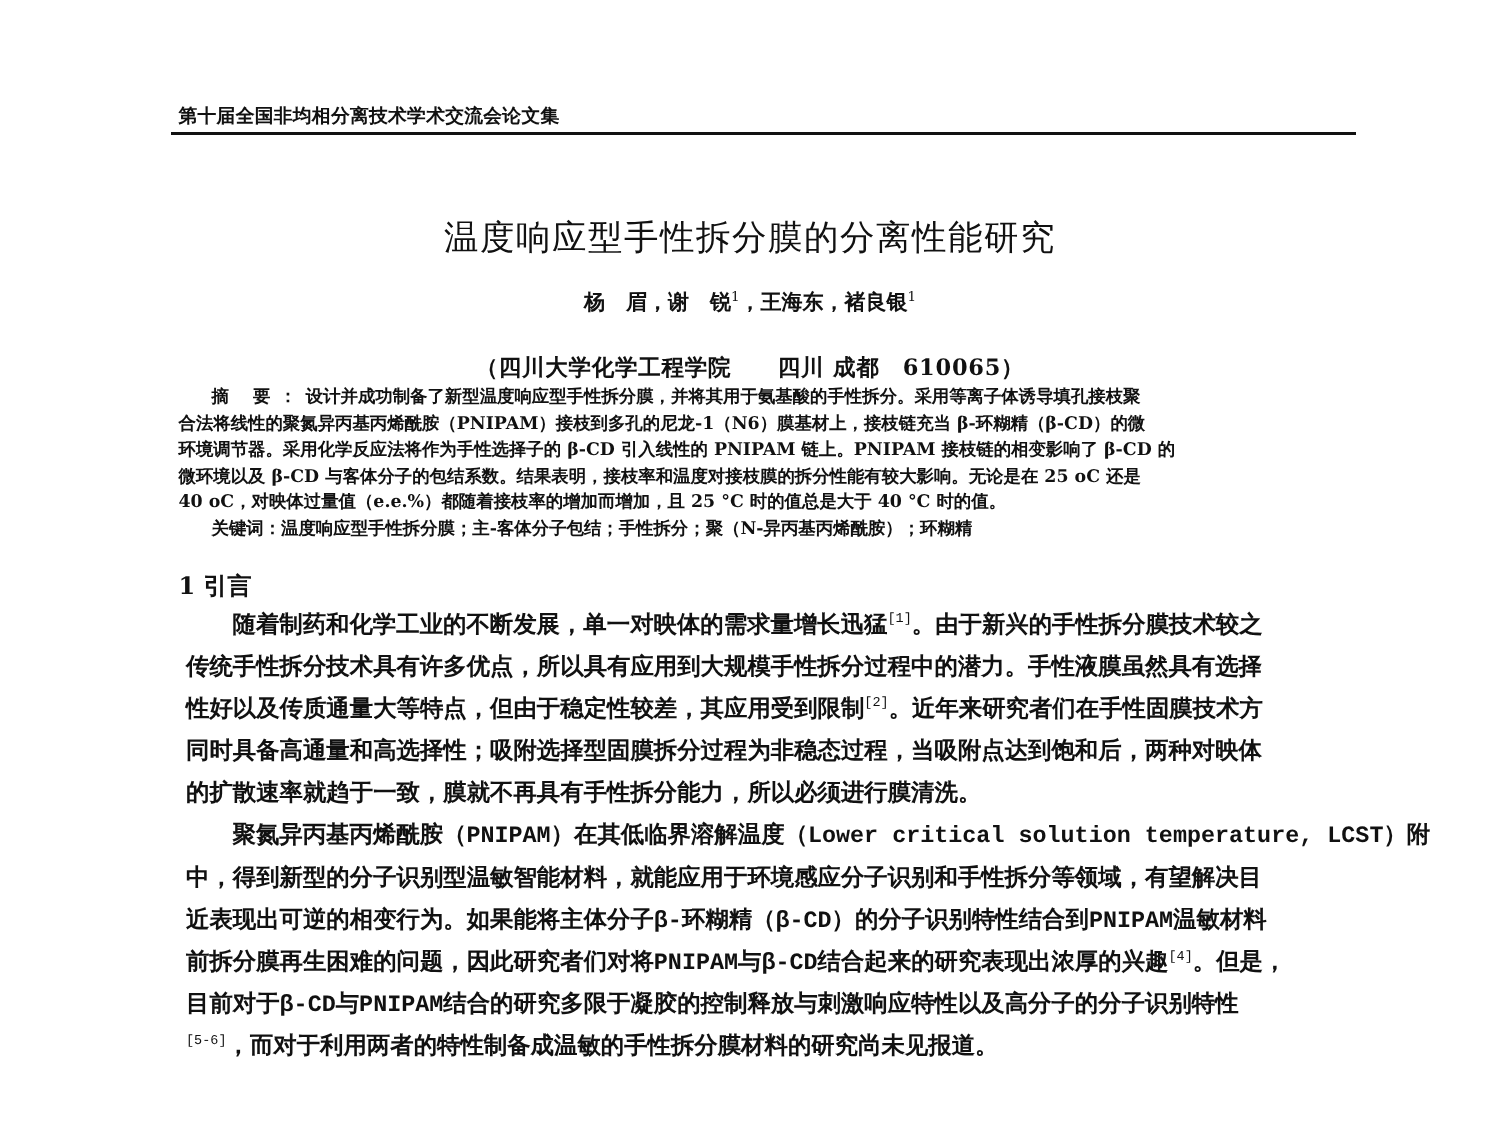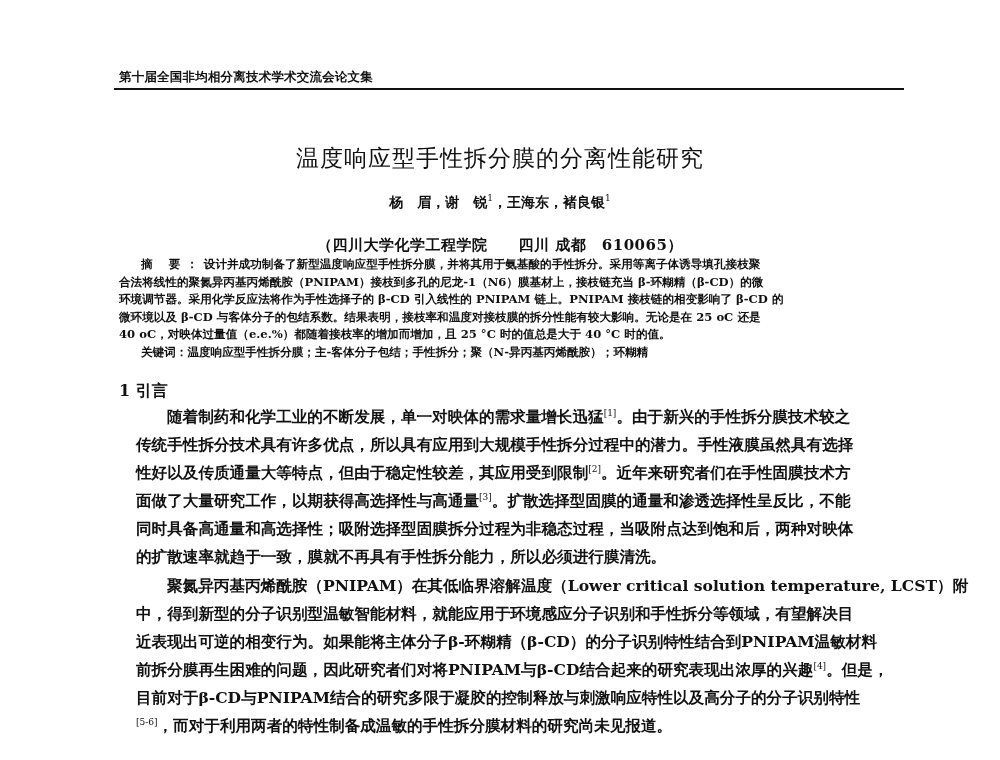--- a/index.html
+++ b/index.html
@@ -37,22 +37,22 @@
     position: absolute; left: 119px; top: 256px; width: 784px;
     font-size: 11.6px; line-height: 17.6px; font-weight: bold; text-align: justify;
   }
   .abstract .indent { padding-left: 22px; }
   .abs-label { letter-spacing: 6px; }
   .section-h {
     position: absolute; left: 119px; top: 381px;
     font-size: 16px; font-weight: bold;
   }
   .body {
-    position: absolute; left: 136px; top: 403px; width: 784px;
-    font-size: 15.6px; line-height: 28.1px; font-weight: bold; text-align: justify;
+    position: absolute; left: 124px; top: 403px; width: 784px;
+    font-size: 15.6px; line-height: 28.1px; font-weight: bold; text-align: justify; font-family: Liberation Mono, monospace;
   }
   .body sup { font-size: 9px; line-height: 0; font-weight: normal; }
   .line { display: block; white-space: nowrap; }
 </style>
 </head>
 <body>
 
 <div class="page">
 
   <div class="running-header">第十届全国非均相分离技术学术交流会论文集</div>
@@ -77,21 +77,20 @@
 
   <div class="section-h">
     <span>1</span>&nbsp;<span>引言</span>
   </div>
 
   <div class="body">
     <div>
       <span class="line" style="padding-left:31px"><span>随着制药和化学工业的不断发展，单一对映体的需求量增长迅猛</span><sup>[1]</sup><span>。由于新兴的手性拆分膜技术较之</span></span>
       <span class="line">传统手性拆分技术具有许多优点，所以具有应用到大规模手性拆分过程中的潜力。手性液膜虽然具有选择</span>
       <span class="line"><span>性好以及传质通量大等特点，但由于稳定性较差，其应用受到限制</span><sup>[2]</sup><span>。近年来研究者们在手性固膜技术方</span></span>
-      <span class="line"><span>面做了大量研究工作，以期获得高选择性与高通量</span><sup>[3]</sup><span>。扩散选择型固膜的通量和渗透选择性呈反比，不能</span></span>
       <span class="line">同时具备高通量和高选择性；吸附选择型固膜拆分过程为非稳态过程，当吸附点达到饱和后，两种对映体</span>
       <span class="line">的扩散速率就趋于一致，膜就不再具有手性拆分能力，所以必须进行膜清洗。</span>
     </div>
     <div>
       <span class="line" style="padding-left:31px">聚氮异丙基丙烯酰胺（PNIPAM）在其低临界溶解温度（Lower critical solution temperature, LCST）附</span>
       <span class="line">中，得到新型的分子识别型温敏智能材料，就能应用于环境感应分子识别和手性拆分等领域，有望解决目</span>
       <span class="line">近表现出可逆的相变行为。如果能将主体分子β-环糊精（β-CD）的分子识别特性结合到PNIPAM温敏材料</span>
       <span class="line"><span>前拆分膜再生困难的问题，因此研究者们对将PNIPAM与β-CD结合起来的研究表现出浓厚的兴趣</span><sup>[4]</sup><span>。但是，</span></span>
       <span class="line">目前对于β-CD与PNIPAM结合的研究多限于凝胶的控制释放与刺激响应特性以及高分子的分子识别特性</span>
       <span class="line"><sup>[5-6]</sup><span>，而对于利用两者的特性制备成温敏的手性拆分膜材料的研究尚未见报道。</span></span>

